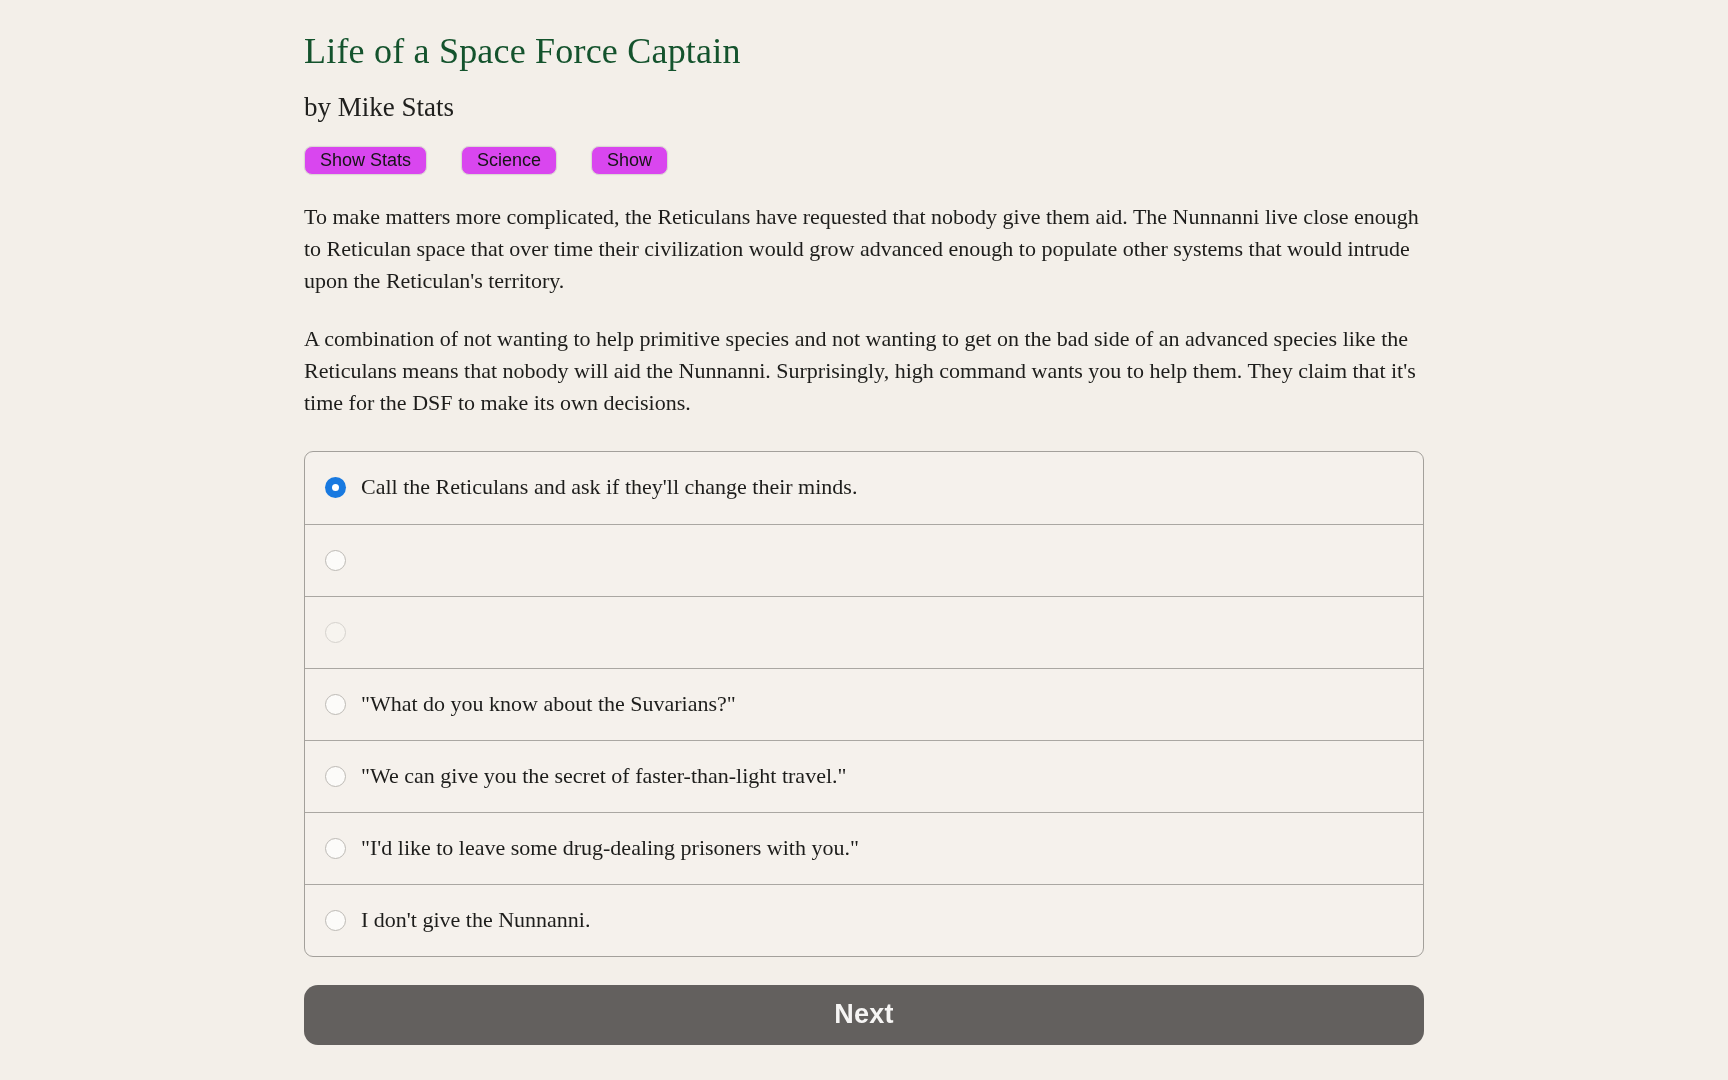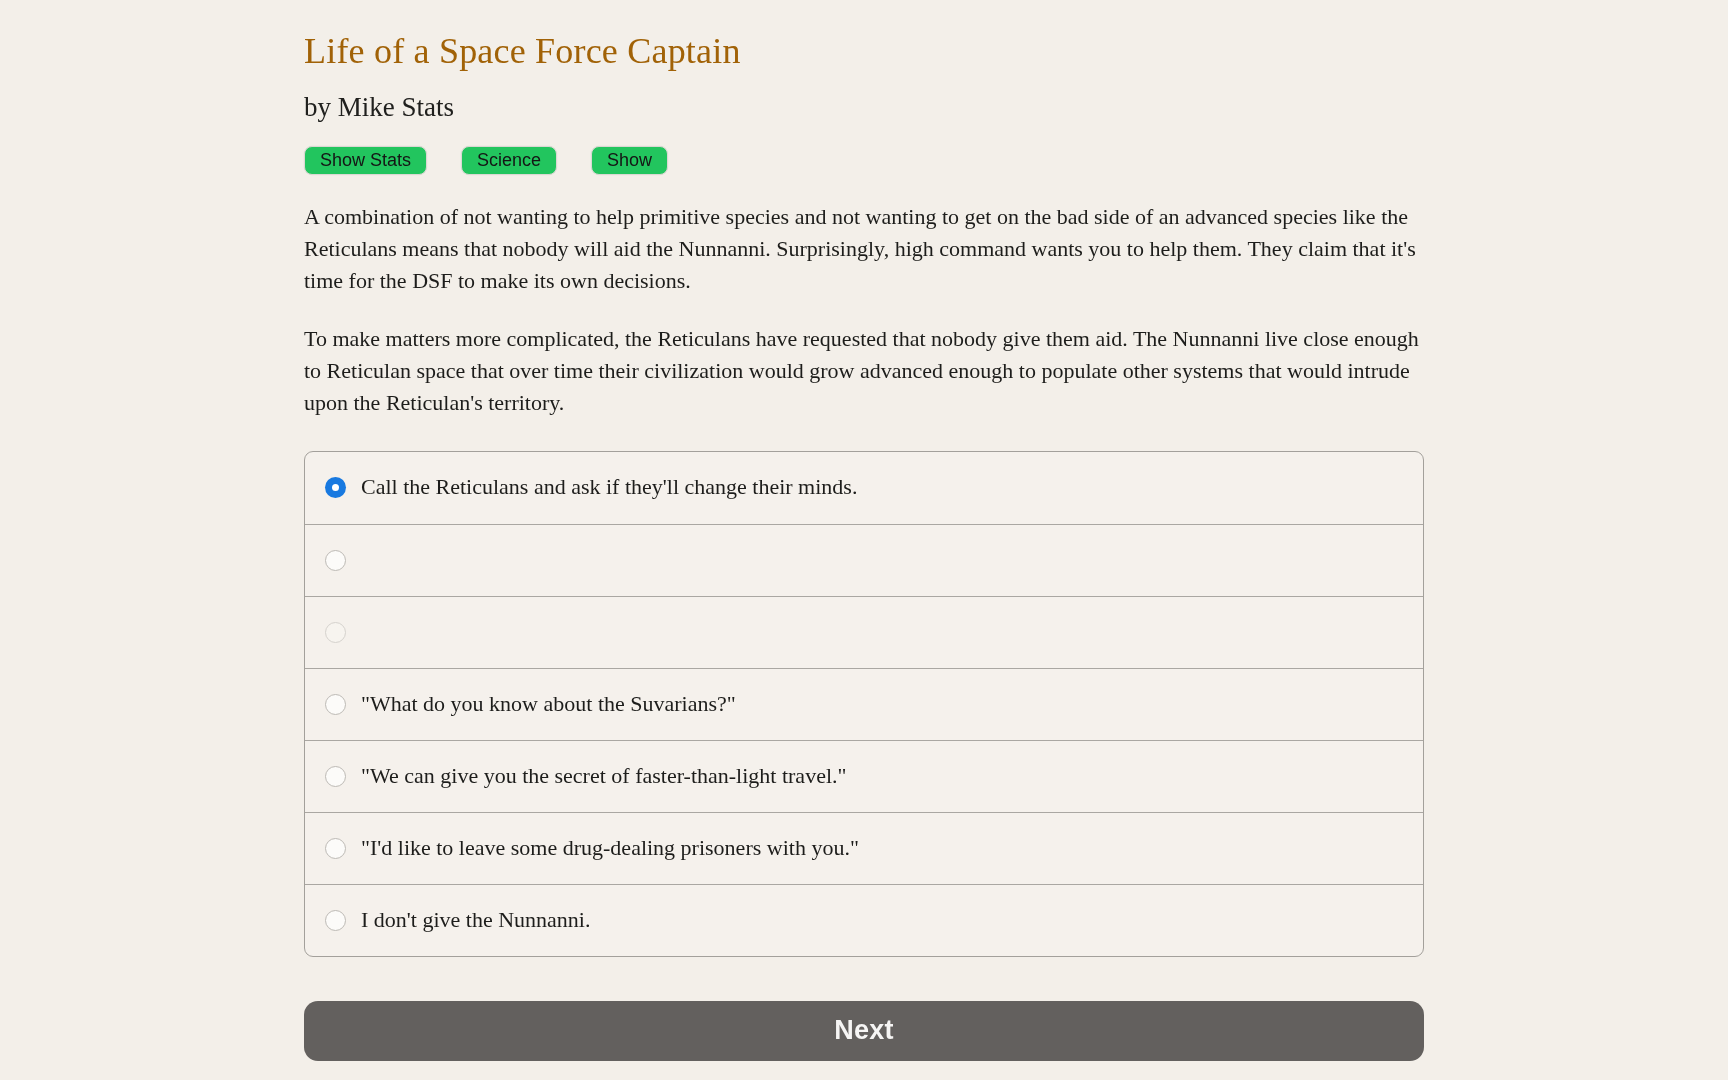--- a/index.html
+++ b/index.html
@@ -17,40 +17,40 @@
     width: 1120px;
     margin: 0 auto;
     padding-top: 30px;
     box-sizing: border-box;
   }
   .page-title {
     margin: 0;
     font-size: 36px;
     font-weight: 500;
     line-height: 1.2;
-    color: #a16207;
+    color: #14532d;
     letter-spacing: 0.2px;
   }
   .byline {
     margin-top: 18px;
     font-size: 27px;
     line-height: 1.2;
     color: #20201e;
   }
   .toolbar {
     margin-top: 22px;
     display: flex;
     gap: 34px;
     align-items: center;
   }
   .toolbar button {
     font-family: "Liberation Sans", sans-serif;
     font-size: 18px;
     color: #151515;
-    background: #22c55e;
+    background: #d946ef;
     border: 1px solid #dbd8d3;
     border-radius: 8px;
     height: 29px;
     padding: 0 15px;
     line-height: 27px;
     cursor: pointer;
     box-shadow: 0 0 0 0.5px rgba(0,0,0,0.03);
   }
   .story-paragraph {
     margin: 26px 0 0 0;
@@ -106,21 +106,21 @@
   }
   .choice-row.disabled { cursor: default; }
   .choice-row.disabled .radio {
     border-color: #d5d2cd;
     background: #f7f4ef;
   }
   .choice-row.disabled .choice-label {
     color: #8f8b85;
   }
   .next-button {
-    margin-top: 44px;
+    margin-top: 28px;
     width: 100%;
     height: 60px;
     border: none;
     border-radius: 14px;
     background: #63605e;
     color: #f6f5f4;
     font-family: "Liberation Sans", sans-serif;
     font-weight: bold;
     font-size: 27px;
     display: flex;
@@ -138,22 +138,22 @@
   <h1 class="page-title">Life of a Space Force Captain</h1>
 
   <div class="byline">by Mike Stats</div>
 
   <div class="toolbar">
     <button type="button">Show Stats</button>
     <button type="button">Science</button>
     <button type="button">Show</button>
   </div>
 
+  <p class="story-paragraph">To make matters more complicated, the Reticulans have requested that nobody give them aid. The Nunnanni live close enough to Reticulan space that over time their civilization would grow advanced enough to populate other systems that would intrude upon the Reticulan's territory.</p>
   <p class="story-paragraph">A combination of not wanting to help primitive species and not wanting to get on the bad side of an advanced species like the Reticulans means that nobody will aid the Nunnanni. Surprisingly, high command wants you to help them. They claim that it's time for the DSF to make its own decisions.</p>
-  <p class="story-paragraph">To make matters more complicated, the Reticulans have requested that nobody give them aid. The Nunnanni live close enough to Reticulan space that over time their civilization would grow advanced enough to populate other systems that would intrude upon the Reticulan's territory.</p>
 
   <div class="choice-list">
       <div class="choice-row">
         <span class="radio selected">
           <span class="radio-dot"></span>
         </span>
         <span class="choice-label">Call the Reticulans and ask if they'll change their minds.</span>
       </div>
       <div class="choice-row">
         <span class="radio"></span>

